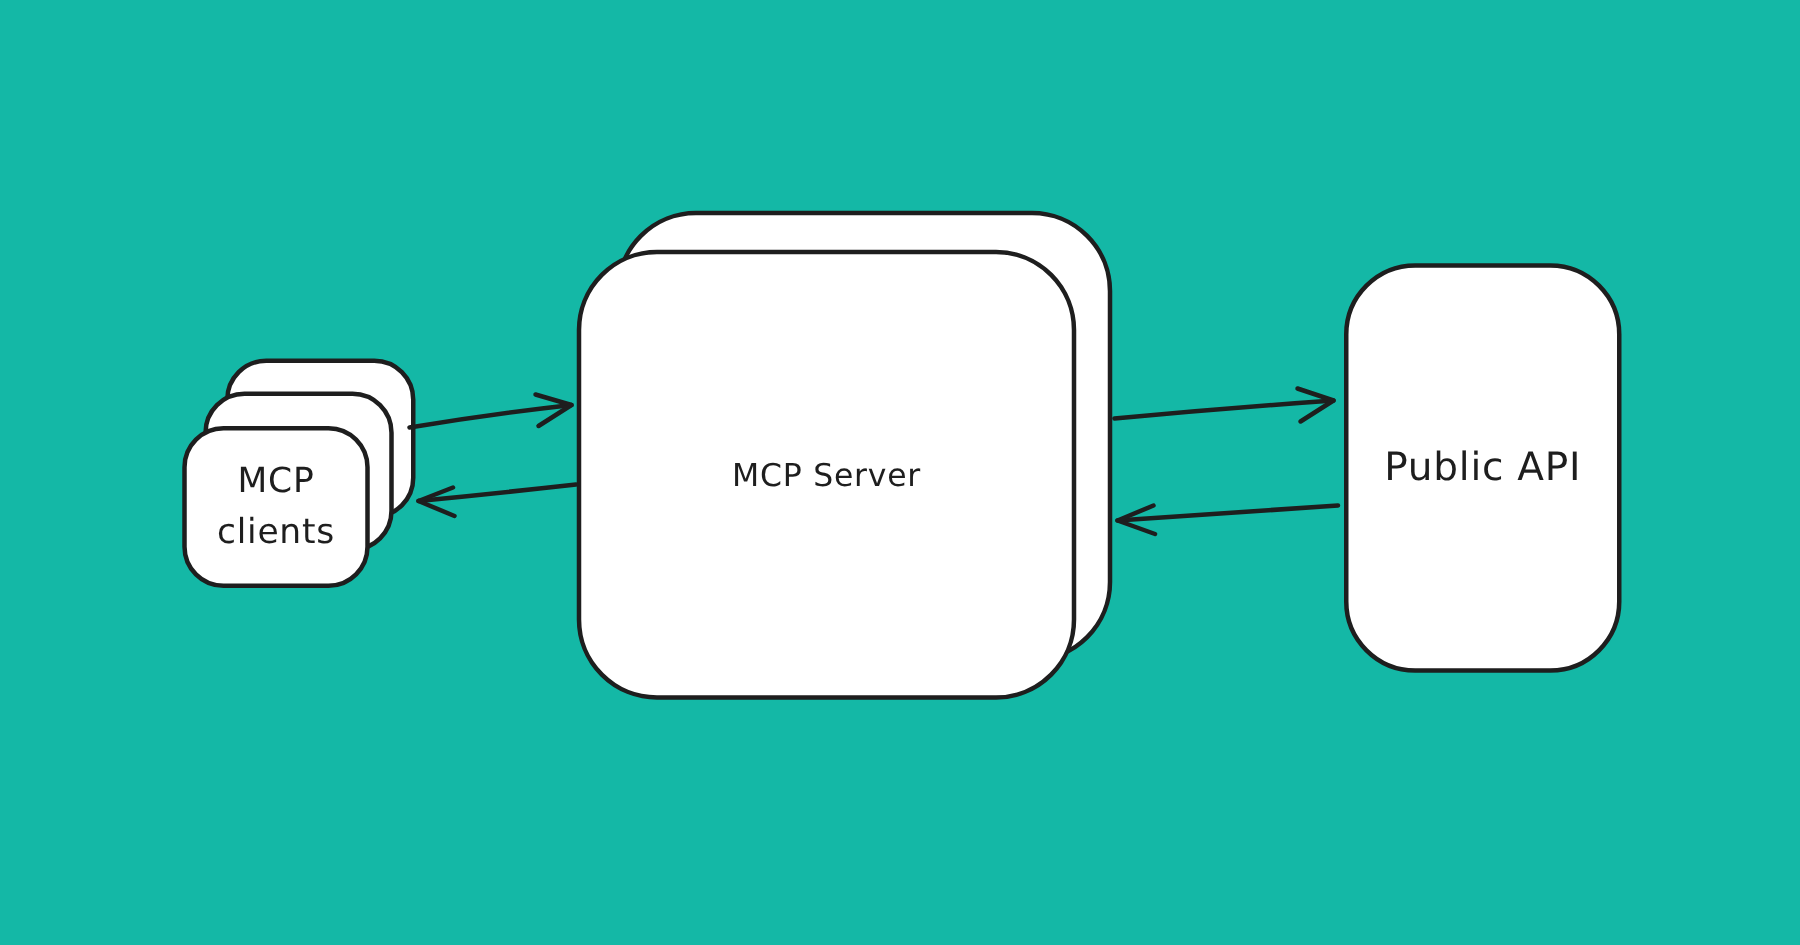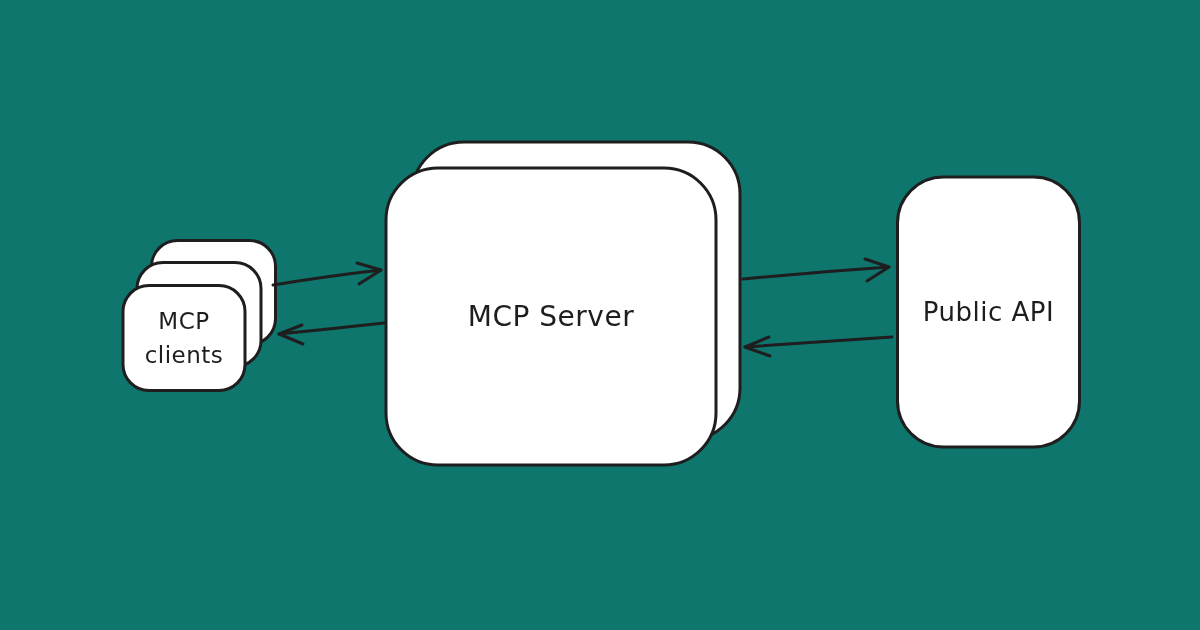--- a/index.html
+++ b/index.html
@@ -5,21 +5,21 @@
   html, body {
     margin: 0;
     padding: 0;
     background: #ffffff;
     font-family: "DejaVu Sans", "Liberation Sans", sans-serif;
   }
   .canvas {
     position: relative;
     width: 1200px;
     height: 630px;
-    background: #0f766e;
+    background: #14b8a6;
     overflow: hidden;
   }
   .canvas svg {
     position: absolute;
     top: 0;
     left: 0;
   }
   .node-label {
     position: absolute;
     display: flex;
@@ -31,21 +31,21 @@
     pointer-events: none;
     letter-spacing: 0.5px;
     font-weight: 500;
   }
   .label-clients {
     left: 123px; top: 286px; width: 122px; height: 104px;
     font-size: 23px; line-height: 1.5;
   }
   .label-server {
     left: 386px; top: 168px; width: 330px; height: 297px;
-    font-size: 28px;
+    font-size: 21px;
     border-radius: 18px;
   }
   .label-api {
     left: 897px; top: 177px; width: 183px; height: 270px;
     font-size: 26px;
     border-radius: 18px;
   }
   .shape {
     fill: #ffffff;
     stroke: #1e1e1e;

